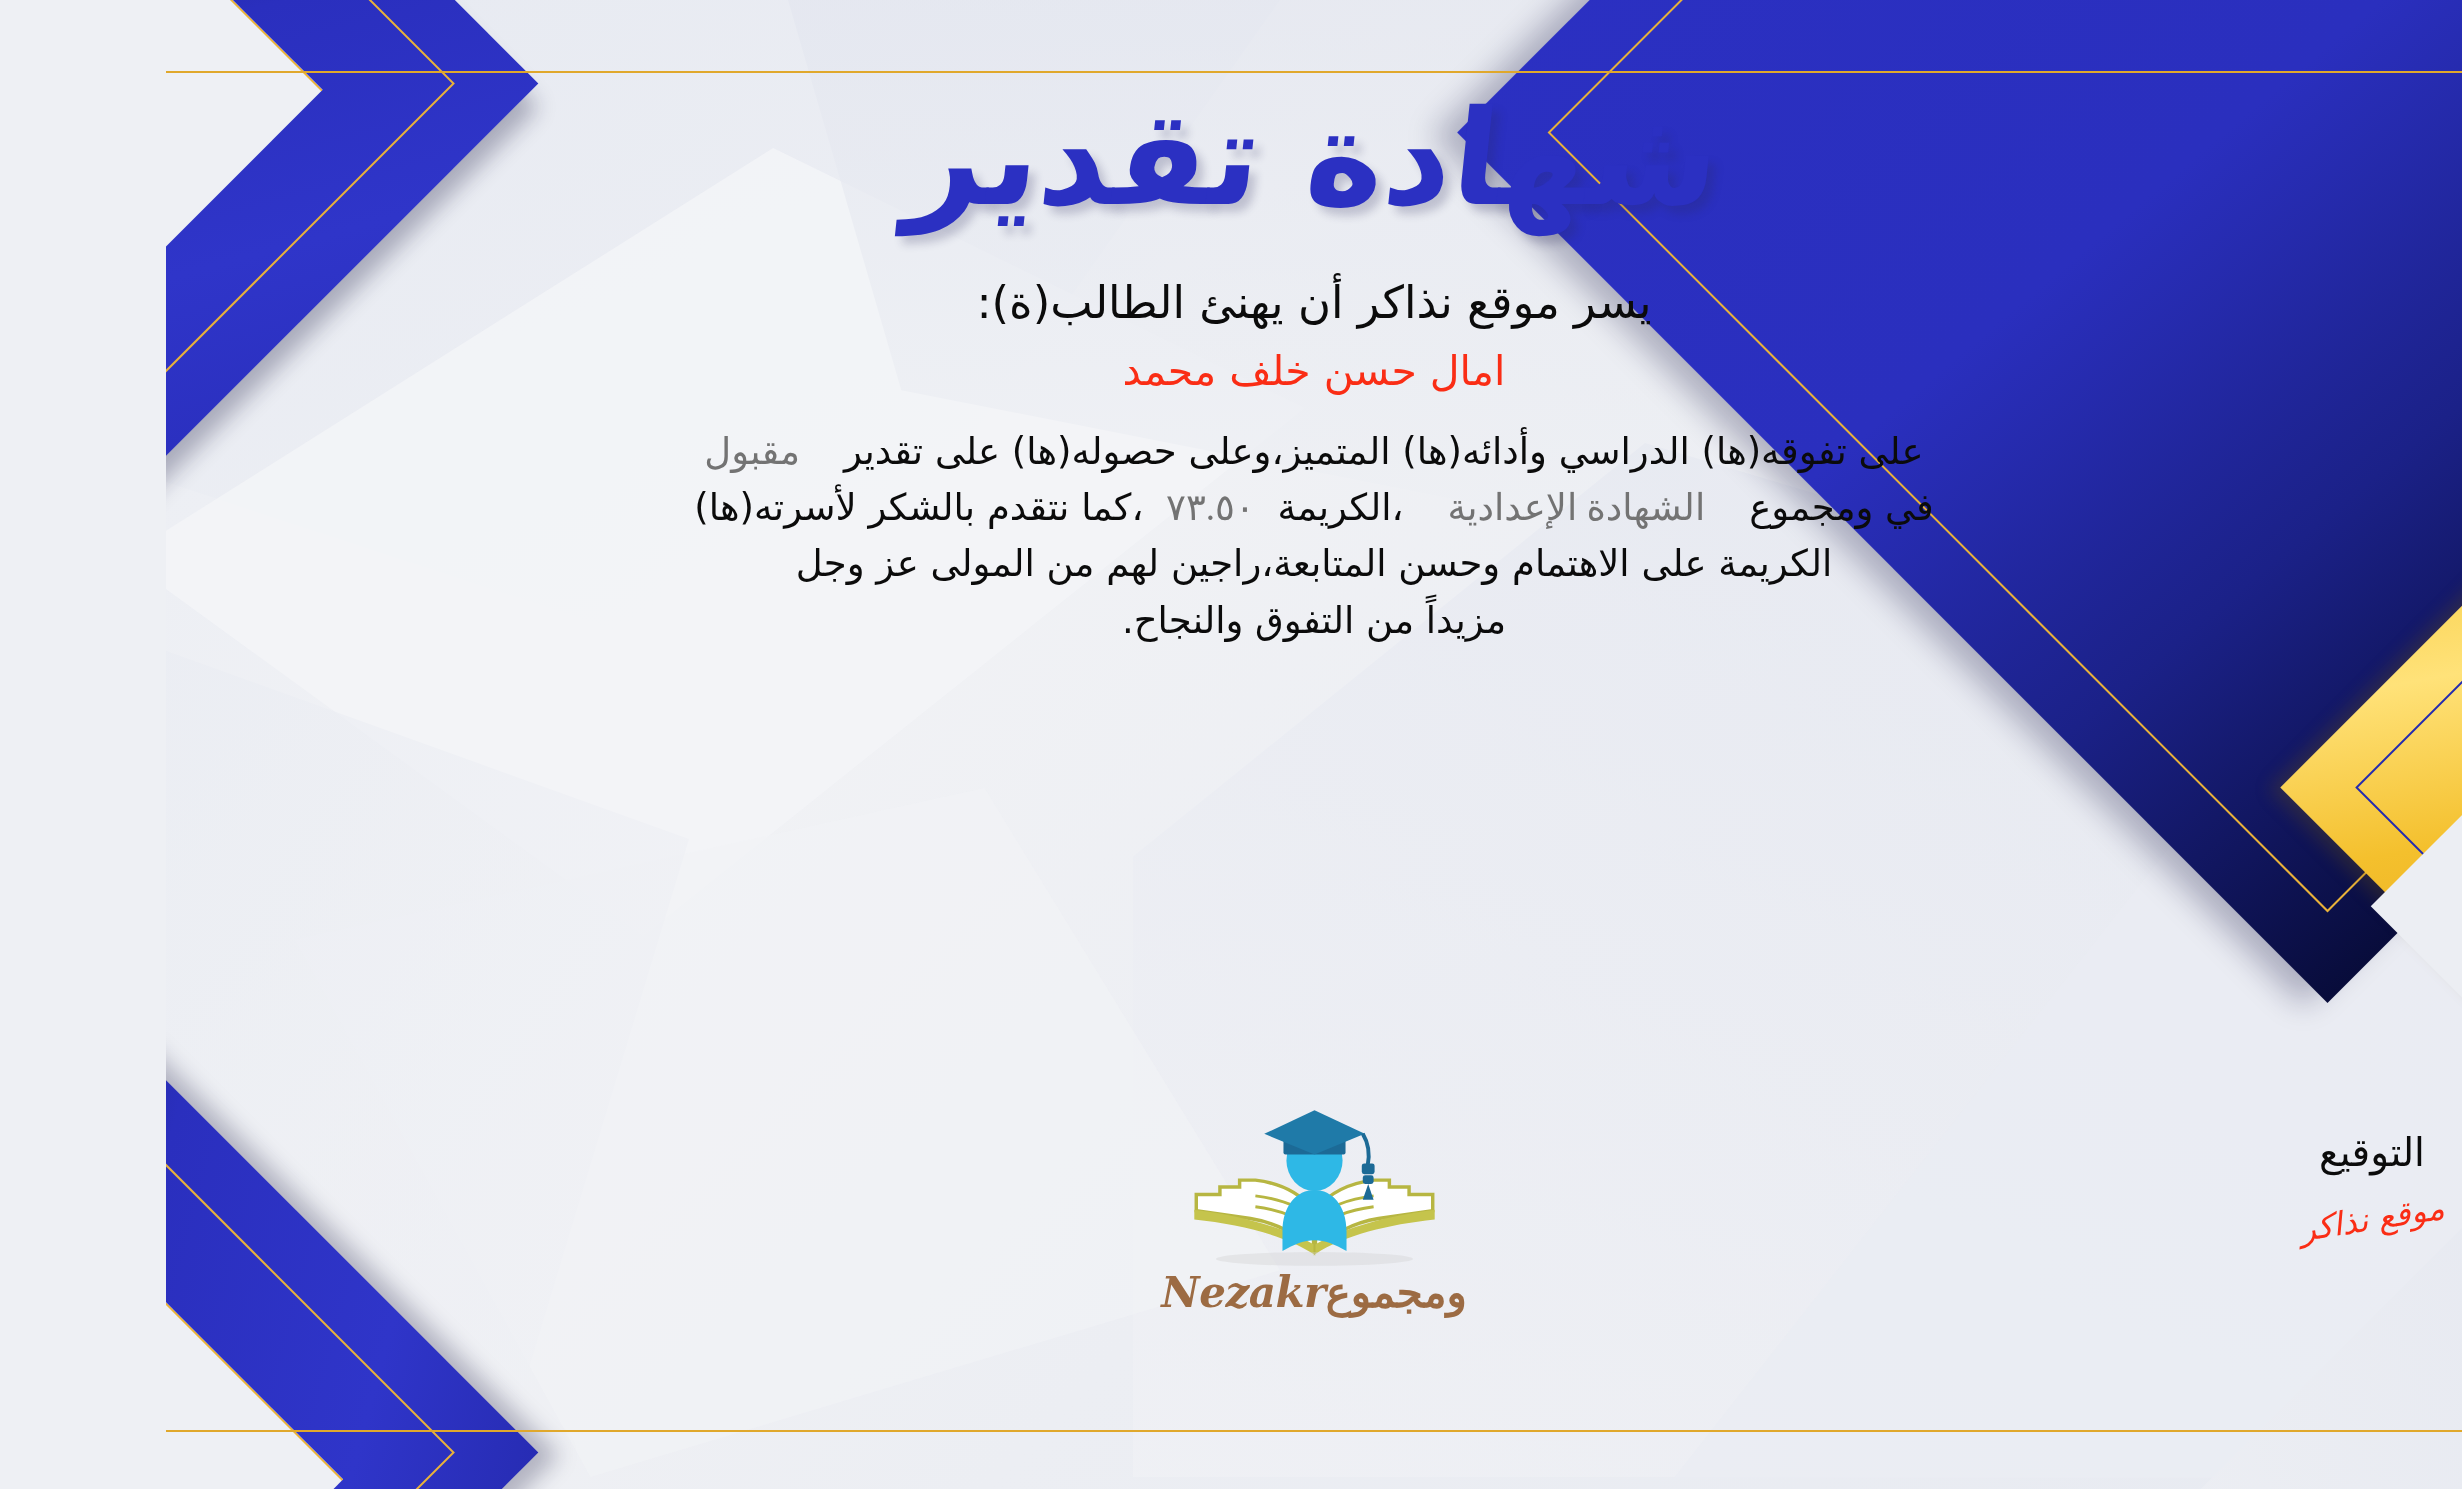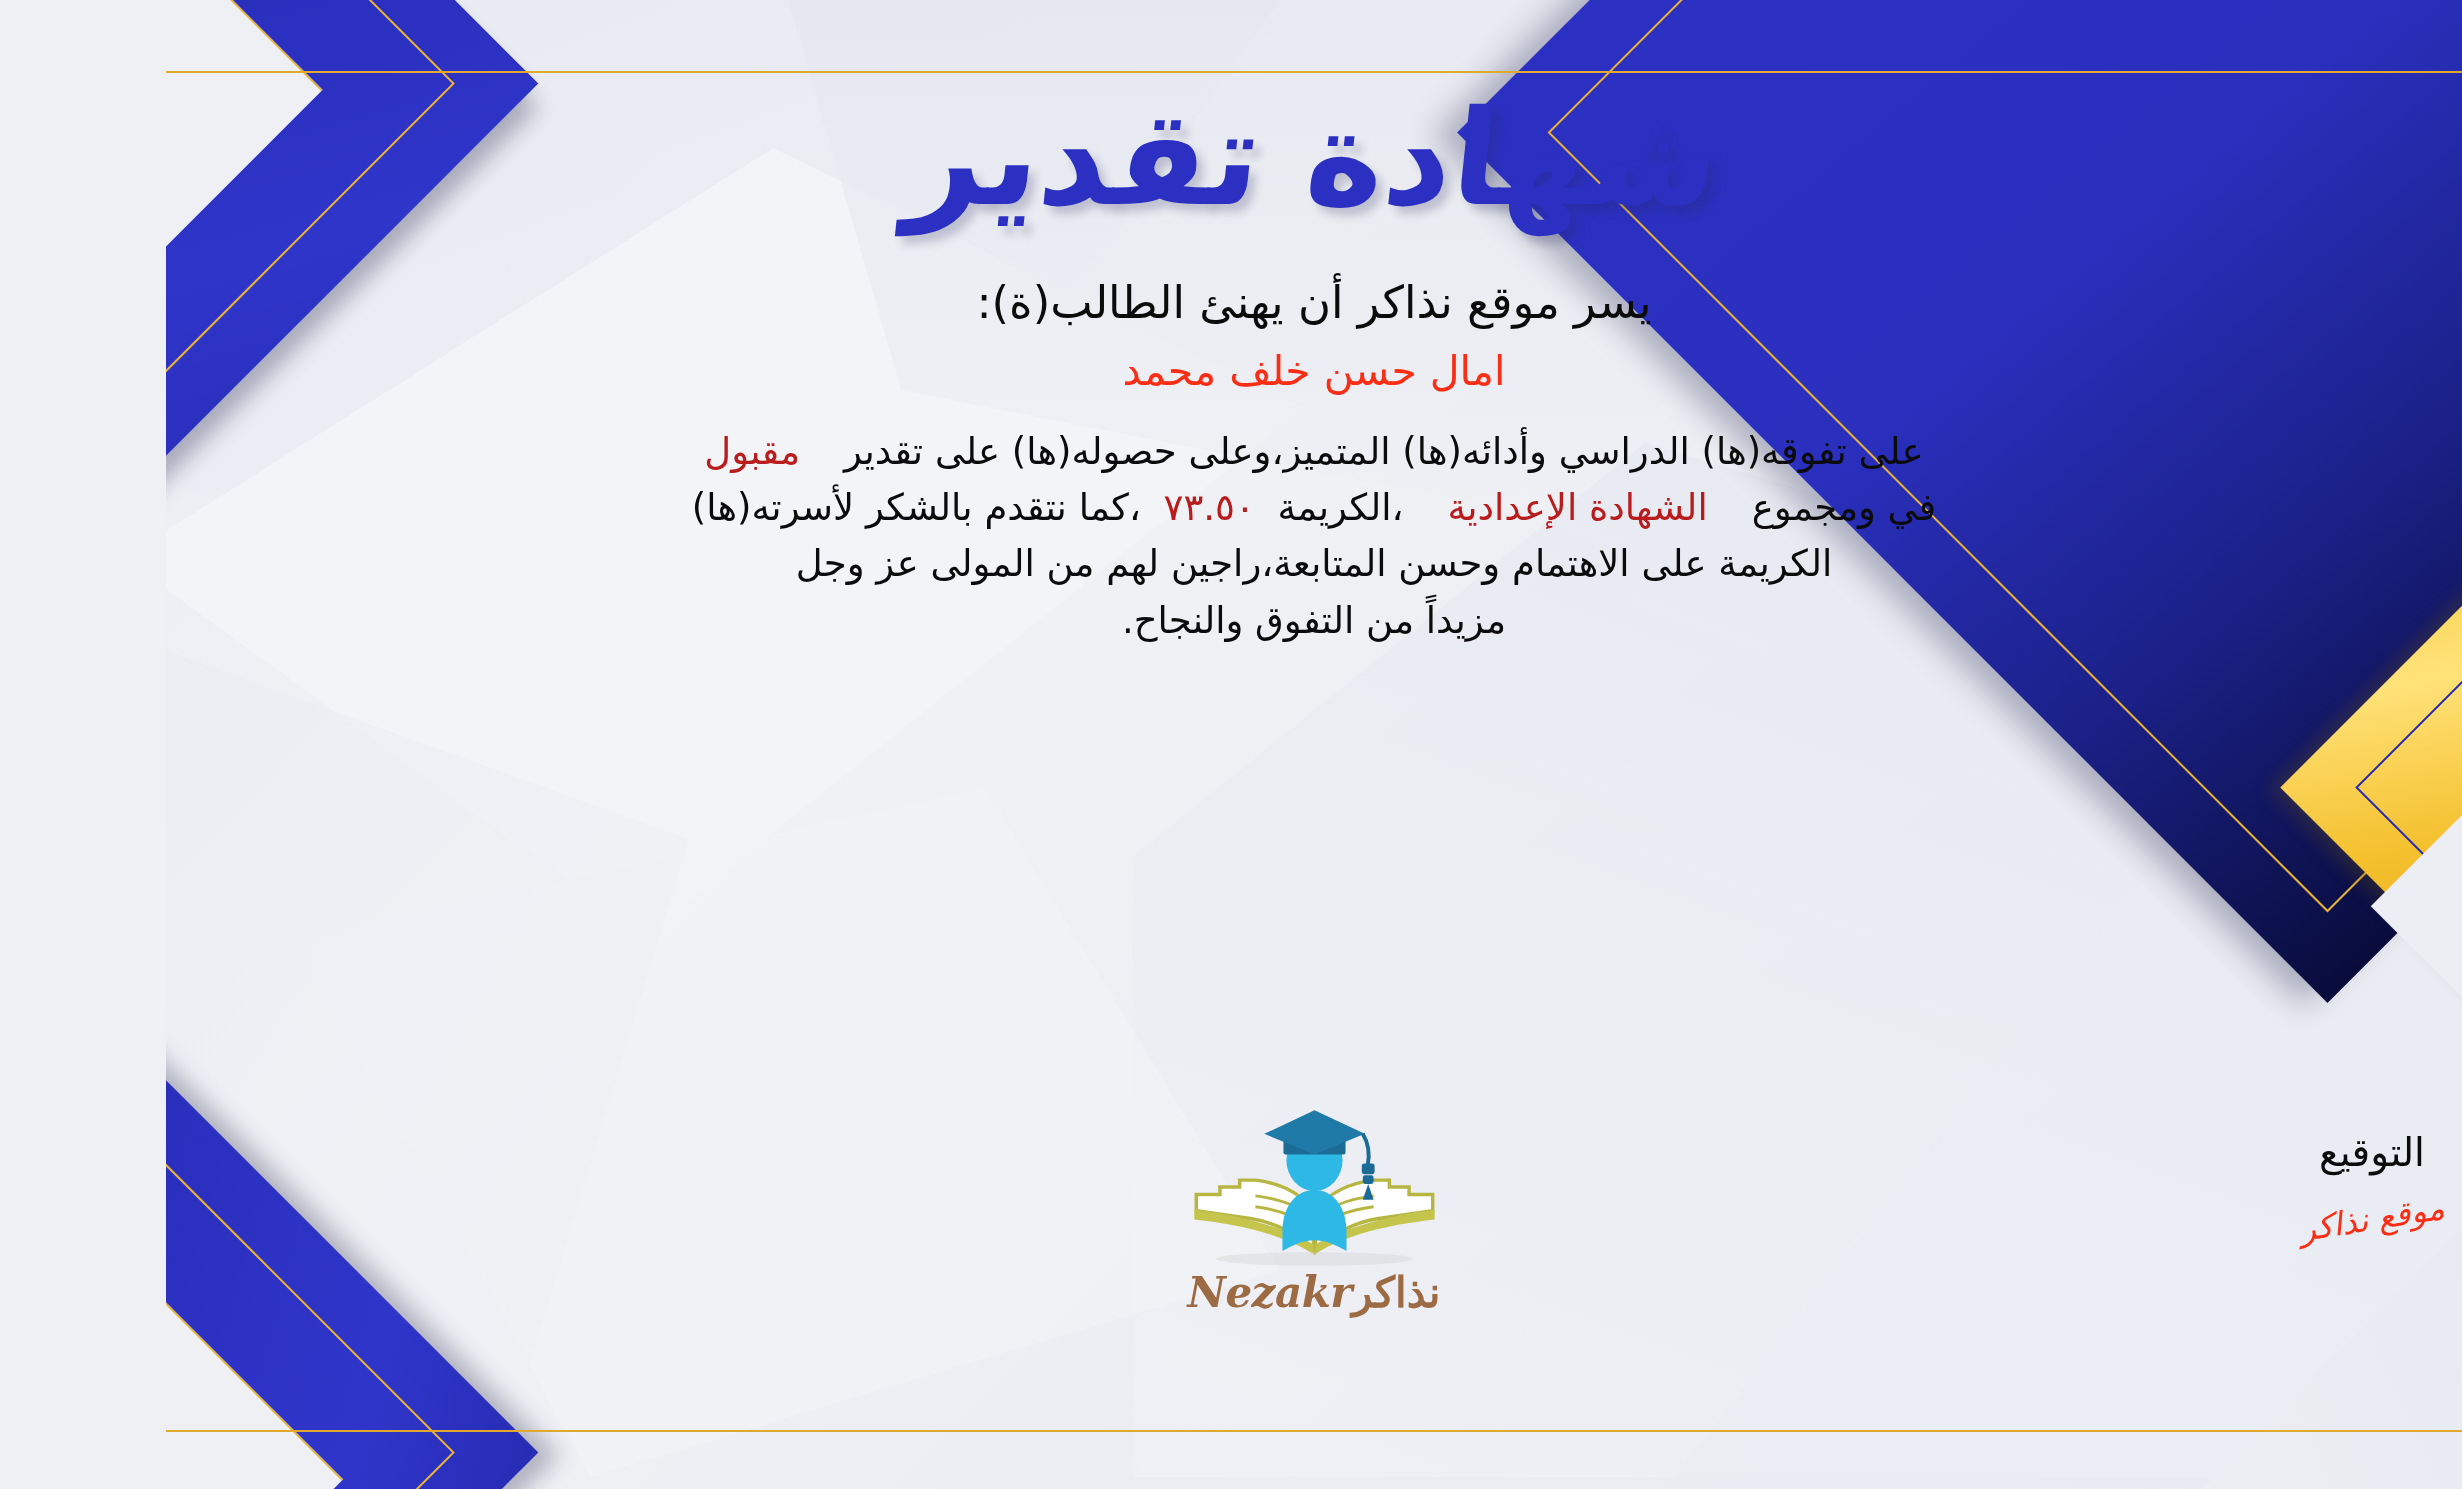--- a/index.html
+++ b/index.html
@@ -112,21 +112,21 @@
     direction:rtl;
     text-align:justify;
     text-align-last:center;
     font-size:37px;
     line-height:1.52;
     color:#0b0b0b;
     padding:0 14.8px;
   }
   .para .line{display:block;white-space:nowrap;}
   .para .l1{text-align:justify;}
-  .hl{color:#b91c1c;}
+  .hl{color:#737373;font-family:Liberation Serif, serif;}
   .sp-l{display:inline-block;width:44px;}
   .sp-s{display:inline-block;width:22.7px;}
 
   
   .sig{
     position:absolute;right:34px;top:1054px;
     width:276px;text-align:center;direction:rtl;
   }
   .sig-label{font-size:39px;color:#0b0b0b;line-height:1;}
   .sig-script{
@@ -245,18 +245,18 @@
         <rect x="207" y="52" width="126" height="42" rx="4" fill="#1c6a96"></rect>
         <rect x="215" y="48" width="110" height="16" fill="#f4f6f8"></rect>
 
         <polygon points="270,4 372,52 270,94 168,52" fill="#1f7aa8"></polygon>
 
         <path d="M368 52 C380 72 382 96 378 116" fill="none" stroke="#1c6a96" stroke-width="8"></path>
         <rect x="366" y="112" width="26" height="22" rx="5" fill="#1c6a96"></rect>
         <rect x="368" y="136" width="22" height="18" rx="5" fill="#1c6a96"></rect>
         <path d="M379 154 L368 186 L390 186 Z" fill="#1c6a96"></path>
       </svg>
-      <div class="logo-text"><span>نذاكر</span><span class="lat">Nezakr</span></div>
+      <div class="logo-text"><span>ومجموع</span><span class="lat">Nezakr</span></div>
     </div>
 
   </div>
 </div>
 
 
 </body></html>

